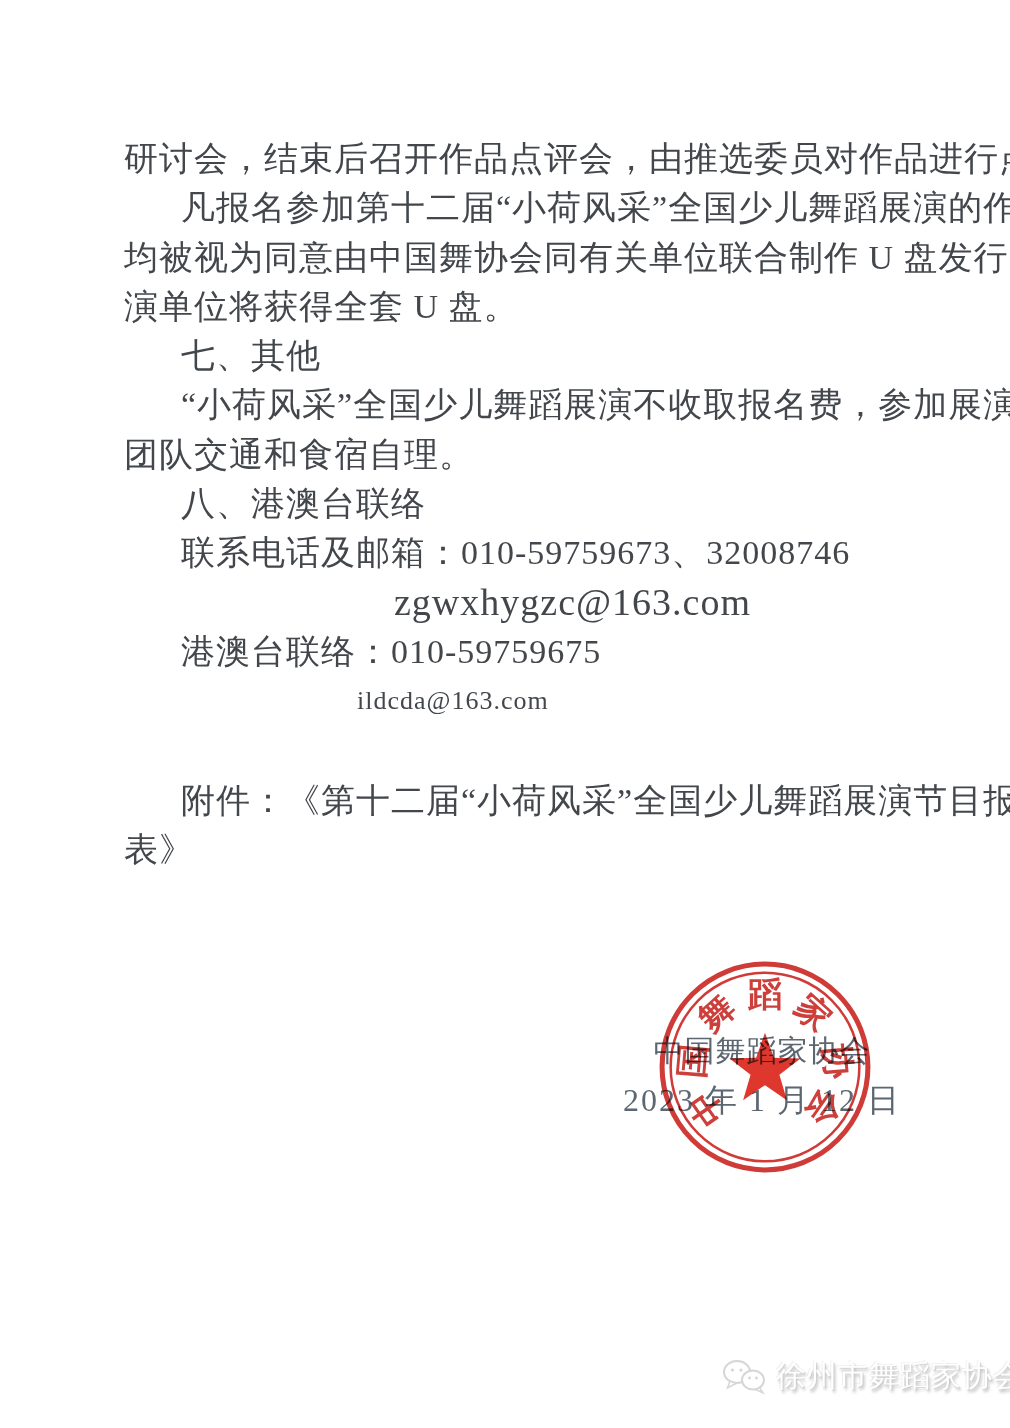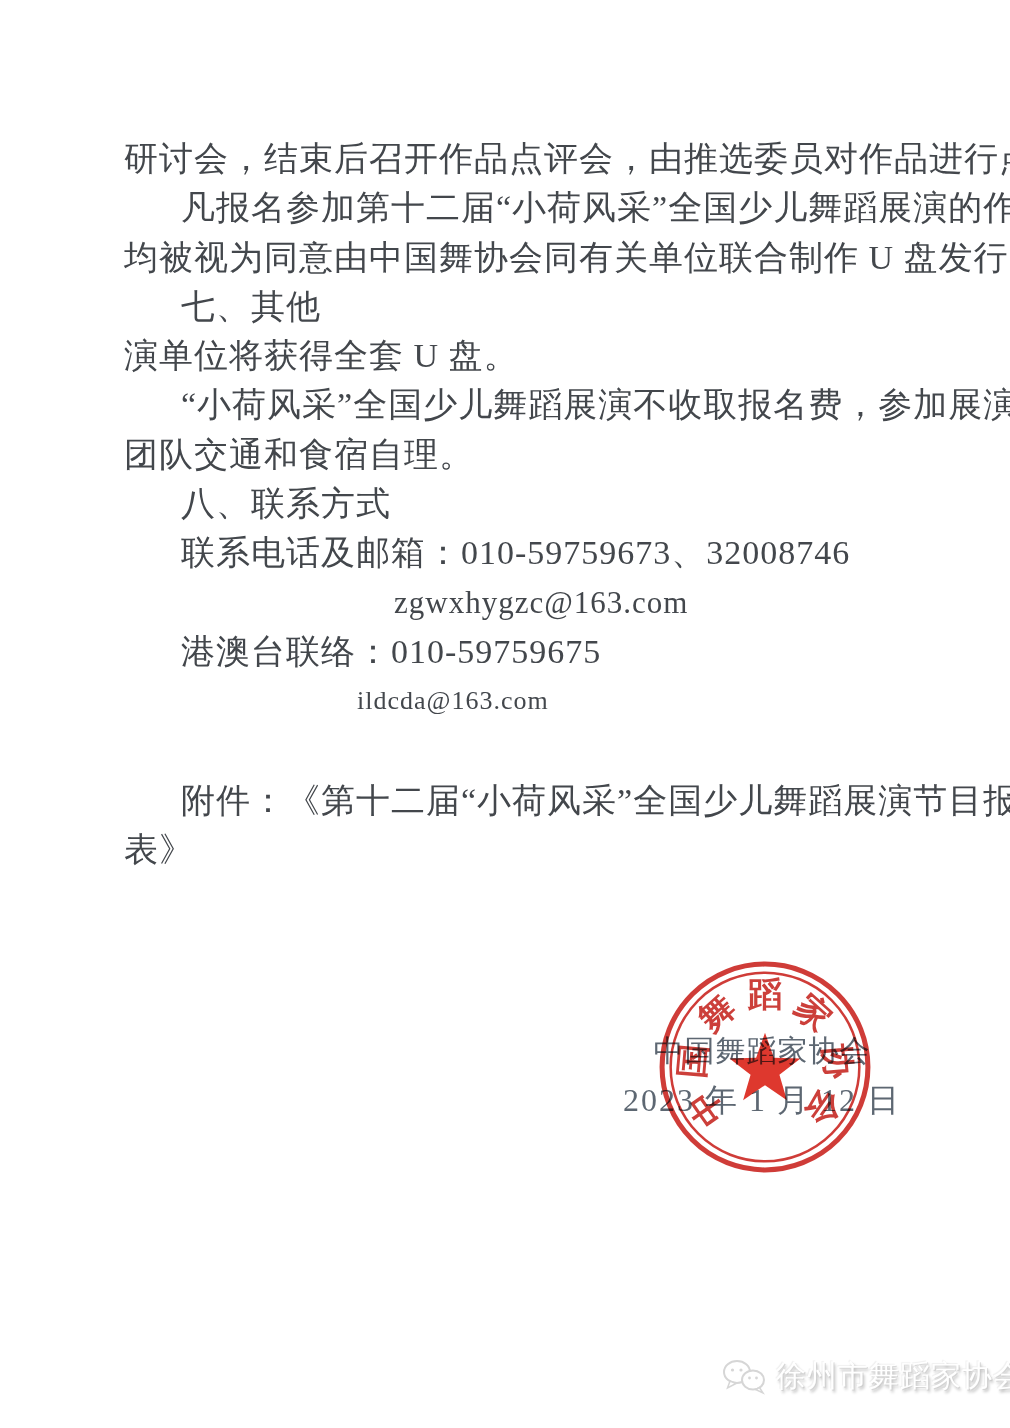--- a/index.html
+++ b/index.html
@@ -15,21 +15,21 @@
     left:124px;top:134px;
     width:780px;
     font-size:34px;
     line-height:49.3px;
     letter-spacing:1px;
     color:#43474c;
     white-space:nowrap;
   }
   .line{height:49.3px;}
   .line.indent{padding-left:57px;}
-  .line.email1{padding-left:270px;font-size:31px;}
+  .line.email1{padding-left:270px;font-size:38px;}
   .line.email2{padding-left:233px;font-size:26px;}
   .spacer{height:50px;}
   .sig-org{
     position:absolute;left:612px;top:1031px;width:300px;
     text-align:center;font-size:30px;letter-spacing:1px;color:#5d6772;
   }
   .sig-date{
     position:absolute;left:602px;top:1079px;width:320px;
     text-align:center;font-size:32px;letter-spacing:2px;color:#5d6772;
   }
@@ -55,25 +55,25 @@
 </style>
 </head>
 <body>
 
 <div class="page">
 
   <div class="doc-text">
     <div class="line">研讨会，结束后召开作品点评会，由推选委员对作品进行点评。</div>
     <div class="line indent">凡报名参加第十二届“小荷风采”全国少儿舞蹈展演的作品，</div>
     <div class="line">均被视为同意由中国舞协会同有关单位联合制作 U 盘发行，各参</div>
+    <div class="line">演单位将获得全套 U 盘。</div>
     <div class="line indent">七、其他</div>
-    <div class="line">演单位将获得全套 U 盘。</div>
     <div class="line indent">“小荷风采”全国少儿舞蹈展演不收取报名费，参加展演的</div>
     <div class="line">团队交通和食宿自理。</div>
-    <div class="line indent">八、联系方式</div>
+    <div class="line indent">八、港澳台联络</div>
     <div class="line indent">联系电话及邮箱：010-59759673、32008746</div>
     <div class="line email1">zgwxhygzc@163.com</div>
     <div class="line indent">港澳台联络：010-59759675</div>
     <div class="line email2">ildcda@163.com</div>
     <div class="spacer"></div>
     <div class="line indent">附件：《第十二届“小荷风采”全国少儿舞蹈展演节目报名</div>
     <div class="line">表》</div>
   </div>
 
   <div class="sig-org">中国舞蹈家协会</div>

